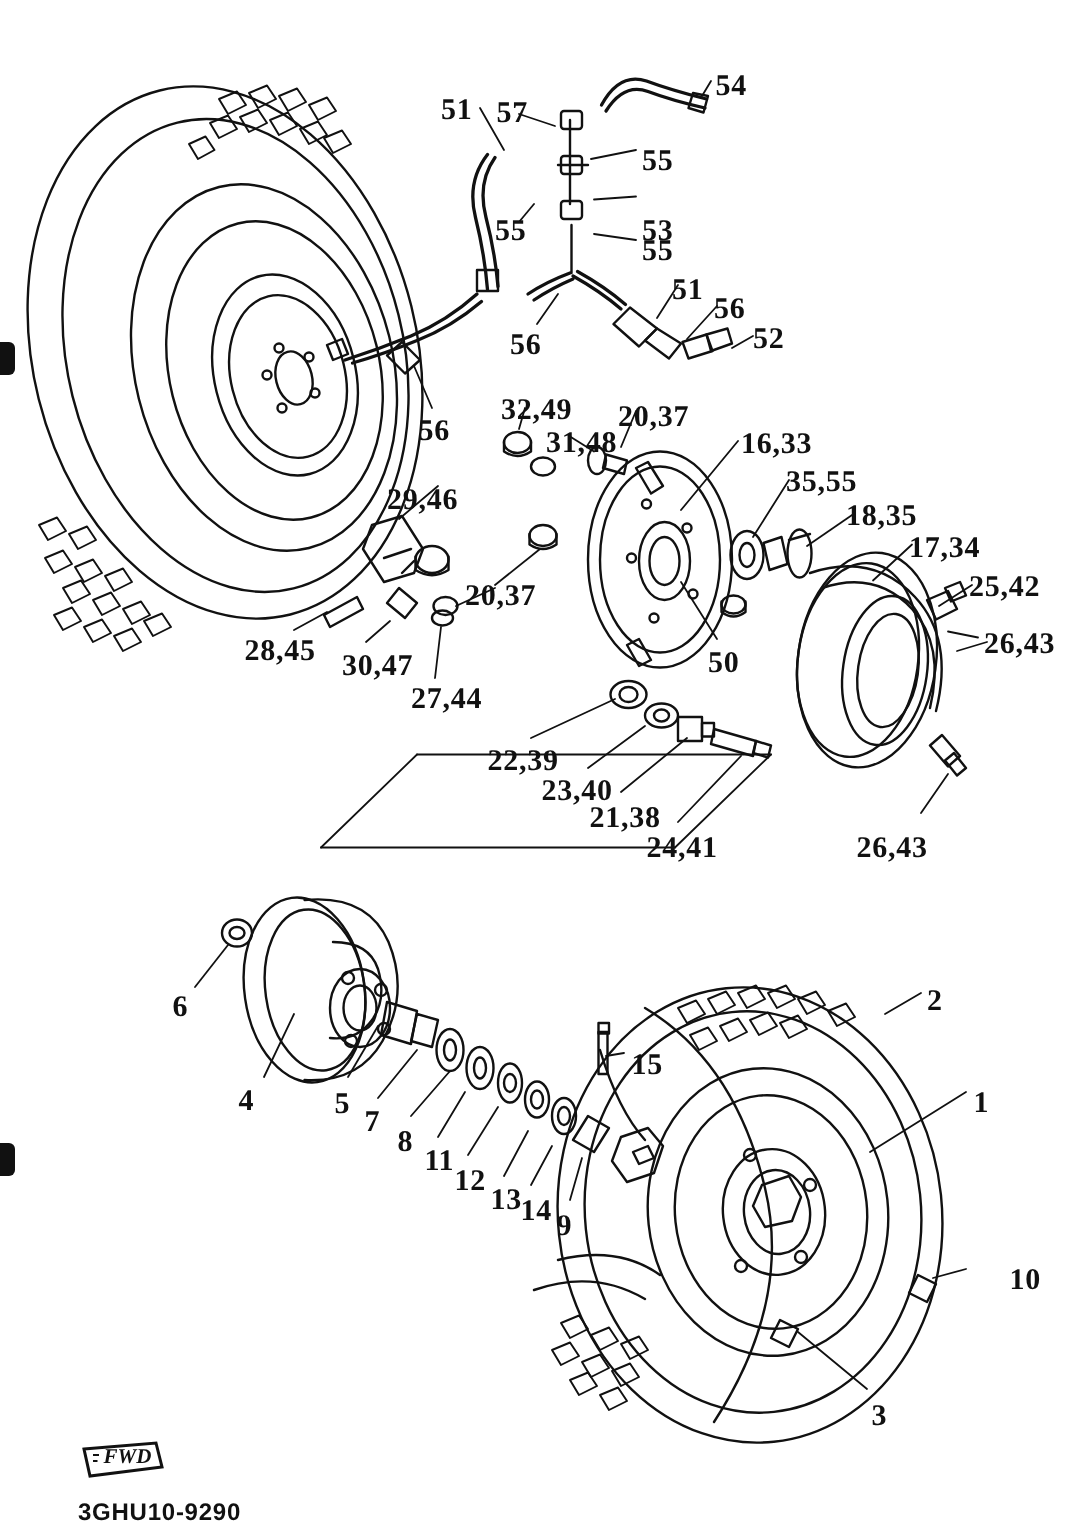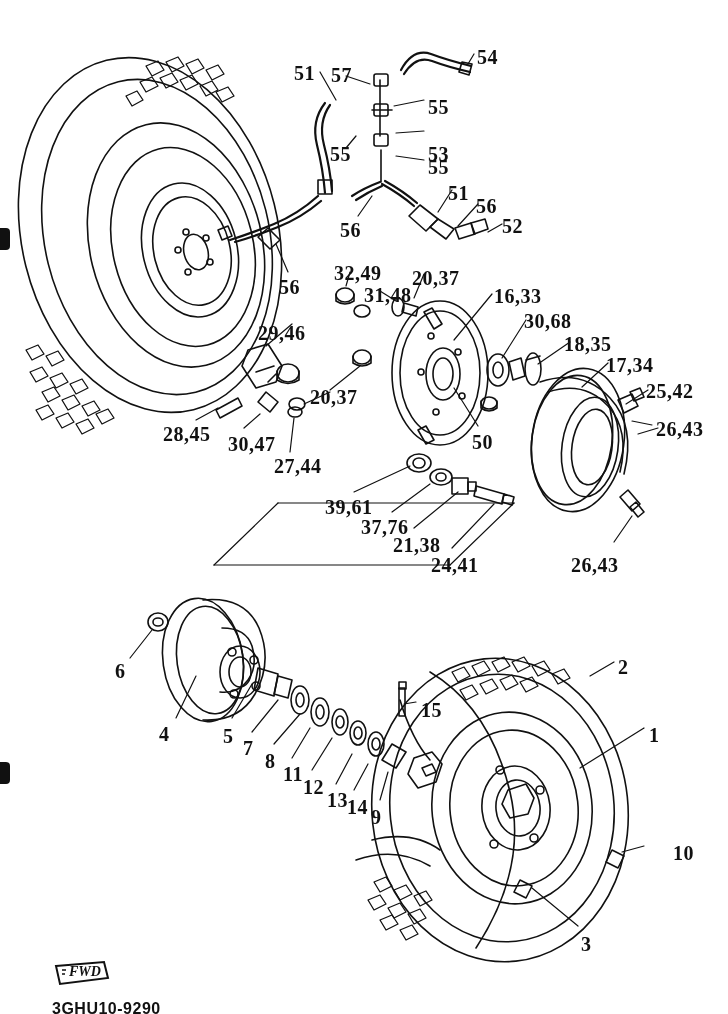--- a/index.html
+++ b/index.html
@@ -380,33 +380,33 @@
       <div class="callout" style="left: 428px; top: 157px;">55</div>
       <div class="callout" style="left: 448px; top: 183px;">51</div>
       <div class="callout" style="left: 476px; top: 196px;">56</div>
       <div class="callout" style="left: 502px; top: 216px;">52</div>
       <div class="callout" style="left: 340px; top: 220px;">56</div>
       <div class="callout" style="left: 279px; top: 277px;">56</div>
       <div class="callout" style="left: 334px; top: 263px;">32,49</div>
       <div class="callout" style="left: 412px; top: 268px;">20,37</div>
       <div class="callout" style="left: 364px; top: 285px;">31,48</div>
       <div class="callout" style="left: 494px; top: 286px;">16,33</div>
-      <div class="callout" style="left: 524px; top: 311px;">30,68</div>
+      <div class="callout" style="left: 524px; top: 311px;">35,55</div>
       <div class="callout" style="left: 564px; top: 334px;">18,35</div>
       <div class="callout" style="left: 258px; top: 323px;">29,46</div>
       <div class="callout" style="left: 606px; top: 355px;">17,34</div>
       <div class="callout" style="left: 646px; top: 381px;">25,42</div>
       <div class="callout" style="left: 310px; top: 387px;">20,37</div>
       <div class="callout" style="left: 656px; top: 419px;">26,43</div>
       <div class="callout" style="left: 163px; top: 424px;">28,45</div>
       <div class="callout" style="left: 228px; top: 434px;">30,47</div>
       <div class="callout" style="left: 472px; top: 432px;">50</div>
       <div class="callout" style="left: 274px; top: 456px;">27,44</div>
-      <div class="callout" style="left: 325px; top: 497px;">39,61</div>
-      <div class="callout" style="left: 361px; top: 517px;">37,76</div>
+      <div class="callout" style="left: 325px; top: 497px;">22,39</div>
+      <div class="callout" style="left: 361px; top: 517px;">23,40</div>
       <div class="callout" style="left: 393px; top: 535px;">21,38</div>
       <div class="callout" style="left: 431px; top: 555px;">24,41</div>
       <div class="callout" style="left: 571px; top: 555px;">26,43</div>
       <div class="callout" style="left: 618px; top: 657px;">2</div>
       <div class="callout" style="left: 115px; top: 661px;">6</div>
       <div class="callout" style="left: 649px; top: 725px;">1</div>
       <div class="callout" style="left: 421px; top: 700px;">15</div>
       <div class="callout" style="left: 159px; top: 724px;">4</div>
       <div class="callout" style="left: 223px; top: 726px;">5</div>
       <div class="callout" style="left: 243px; top: 738px;">7</div>

